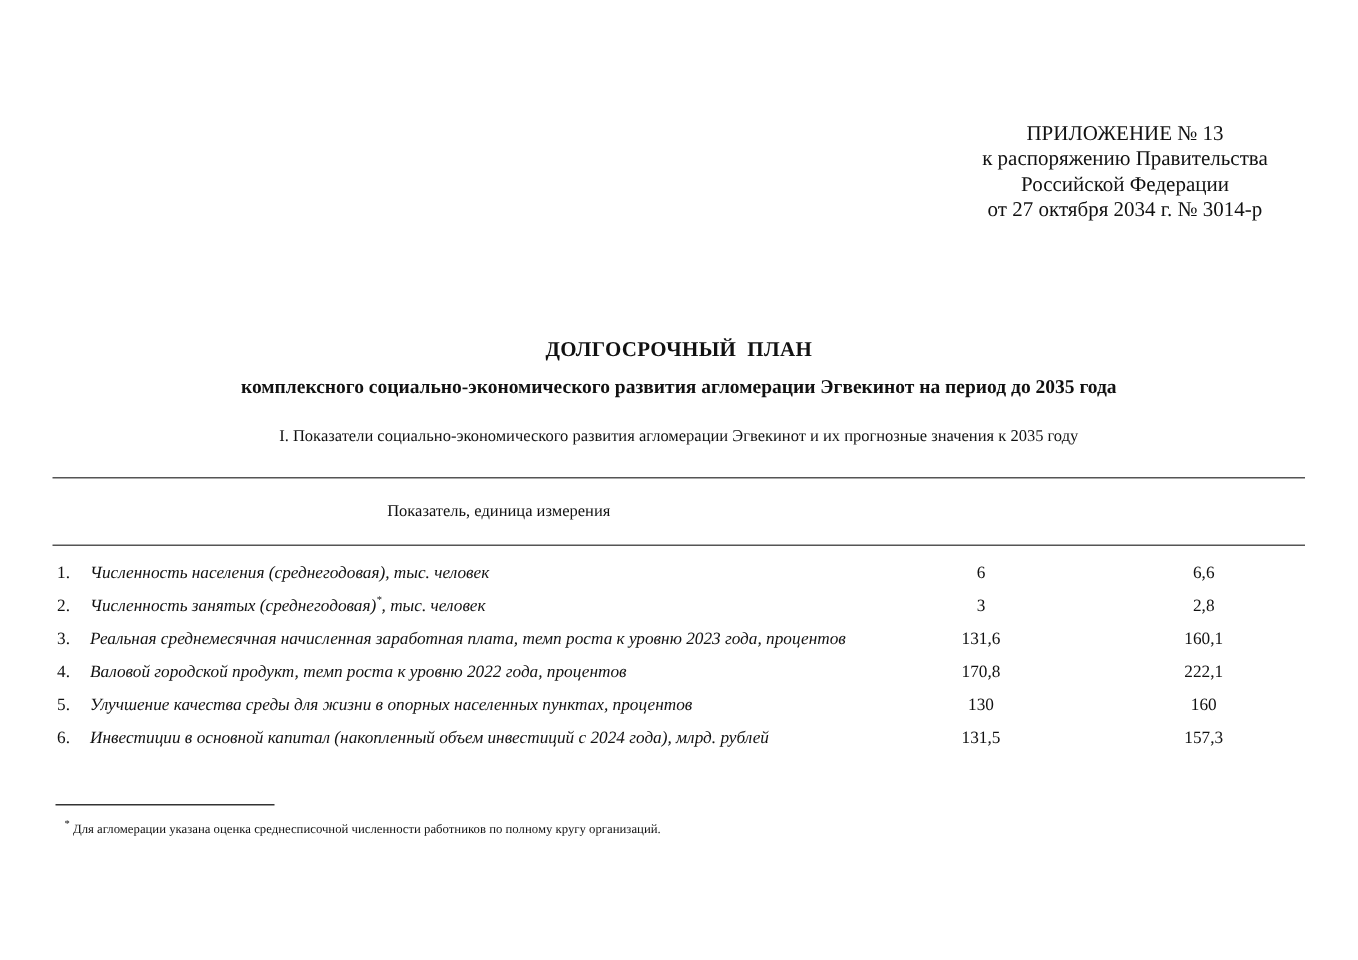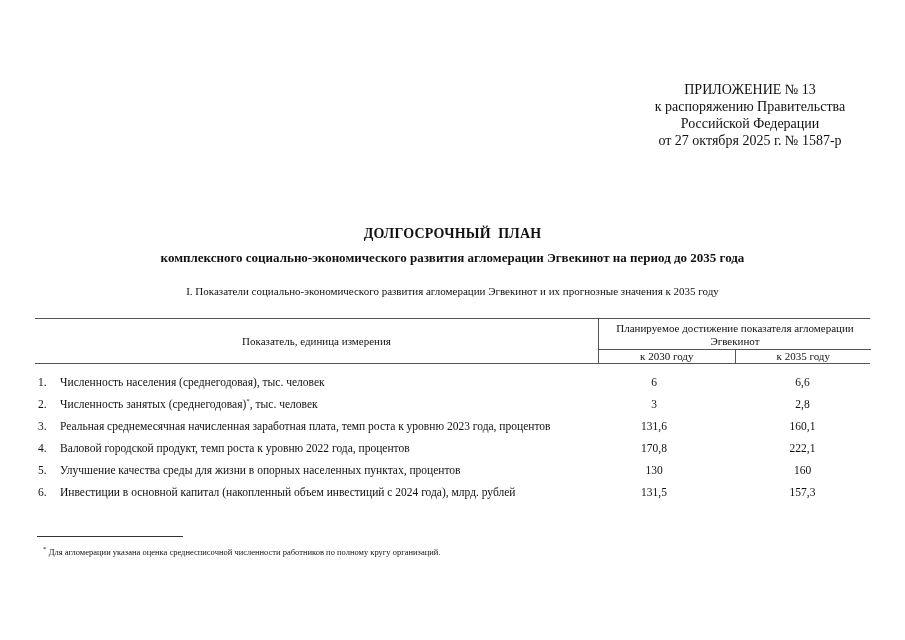--- a/index.html
+++ b/index.html
@@ -47,21 +47,21 @@
       font-size: 11px;
     }
     .thead {
       position: relative;
       height: 44px;
       border-top: 1px solid #555;
       border-bottom: 1px solid #555;
     }
     .th-indicator {
       position: absolute;
-      left: 0; top: 0; width: 563px; height: 44px;
+      left: 16px; top: 0; width: 563px; height: 44px;
       display: flex; align-items: center; justify-content: center;
     }
     .th-group {
       position: absolute;
       left: 563px; top: 0; width: 272px; height: 44px;
       border-left: 1px solid #555;
     }
     .th-group-title {
       height: 31px;
       text-align: center;
@@ -79,21 +79,21 @@
     .th-year + .th-year { border-left: 1px solid #555; }
 
     .tbody { padding-top: 12px; }
     .row {
       display: flex;
       font-size: 11.5px;
       line-height: 13px;
       margin-bottom: 9px;
     }
     .row .num { width: 25px; flex: none; padding-left: 3px; box-sizing: border-box; }
-    .row .name { width: 520px; flex: none; }
+    .row .name { width: 520px; flex: none; font-style: italic; }
     .row .v1 { width: 108px; flex: none; margin-left: 20px; text-align: center; }
     .row .v2 { width: 135px; flex: none; margin-left: 27px; text-align: center; }
     sup { font-size: 7px; line-height: 0; }
 
     .fn-rule {
       position: absolute;
       left: 37px; top: 536px; width: 146px;
       border-top: 1px solid #333;
     }
     .footnote {
@@ -103,37 +103,30 @@
       margin-left: 6px;
     }
   </style>
 </head>
 <body>
 
 <div class="appendix">
   <div>ПРИЛОЖЕНИЕ № 13</div>
   <div>к распоряжению Правительства</div>
   <div>Российской Федерации</div>
-  <div>от 27 октября 2025 г. № 1587-р</div>
+  <div>от 27 октября 2034 г. № 3014-р</div>
 </div>
 
 <div class="plan-title" style="white-space:pre">ДОЛГОСРОЧНЫЙ  ПЛАН</div>
 <div class="plan-subtitle">комплексного социально-экономического развития агломерации Эгвекинот на период до 2035 года</div>
 <div class="section-title">I. Показатели социально-экономического развития агломерации Эгвекинот и их прогнозные значения к 2035 году</div>
 
 <div class="table">
   <div class="thead">
     <div class="th-indicator">Показатель, единица измерения</div>
-    <div class="th-group">
-      <div class="th-group-title">Планируемое достижение показателя агломерации Эгвекинот</div>
-      <div class="th-years">
-        <div class="th-year">к 2030 году</div>
-        <div class="th-year">к 2035 году</div>
-      </div>
-    </div>
   </div>
 
   <div class="tbody">
     <div class="row">
       <div class="num">1.</div>
       <div class="name">Численность населения (среднегодовая), тыс. человек</div>
       <div class="v1">6</div>
       <div class="v2">6,6</div>
     </div>
     <div class="row">

